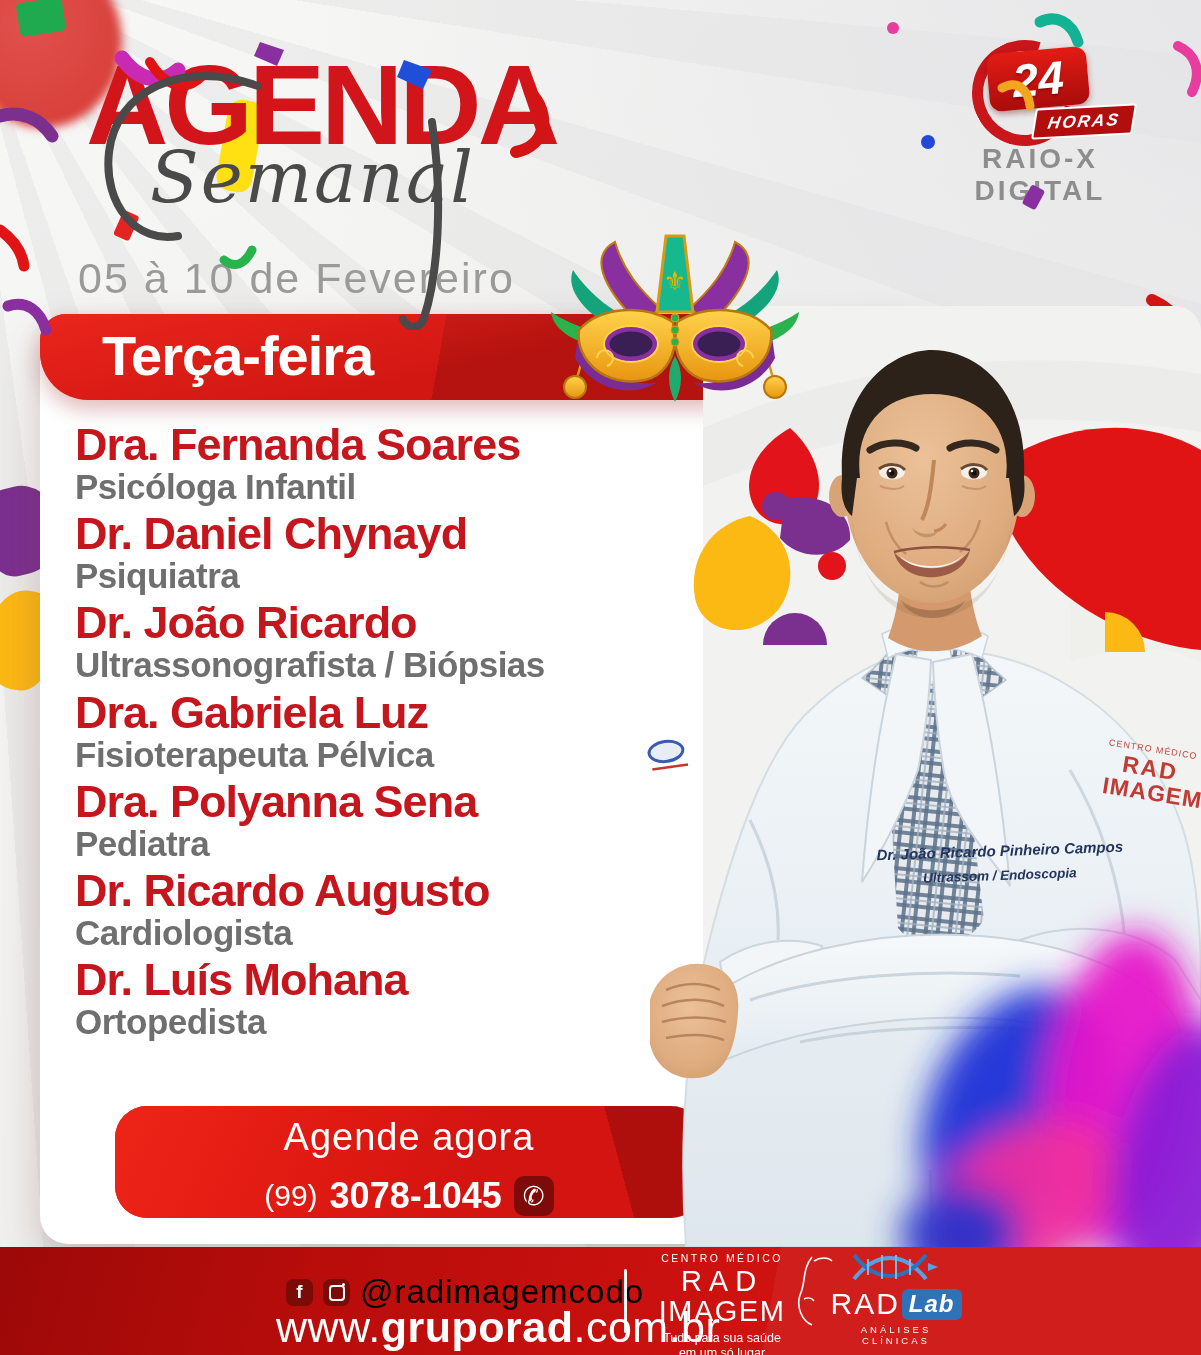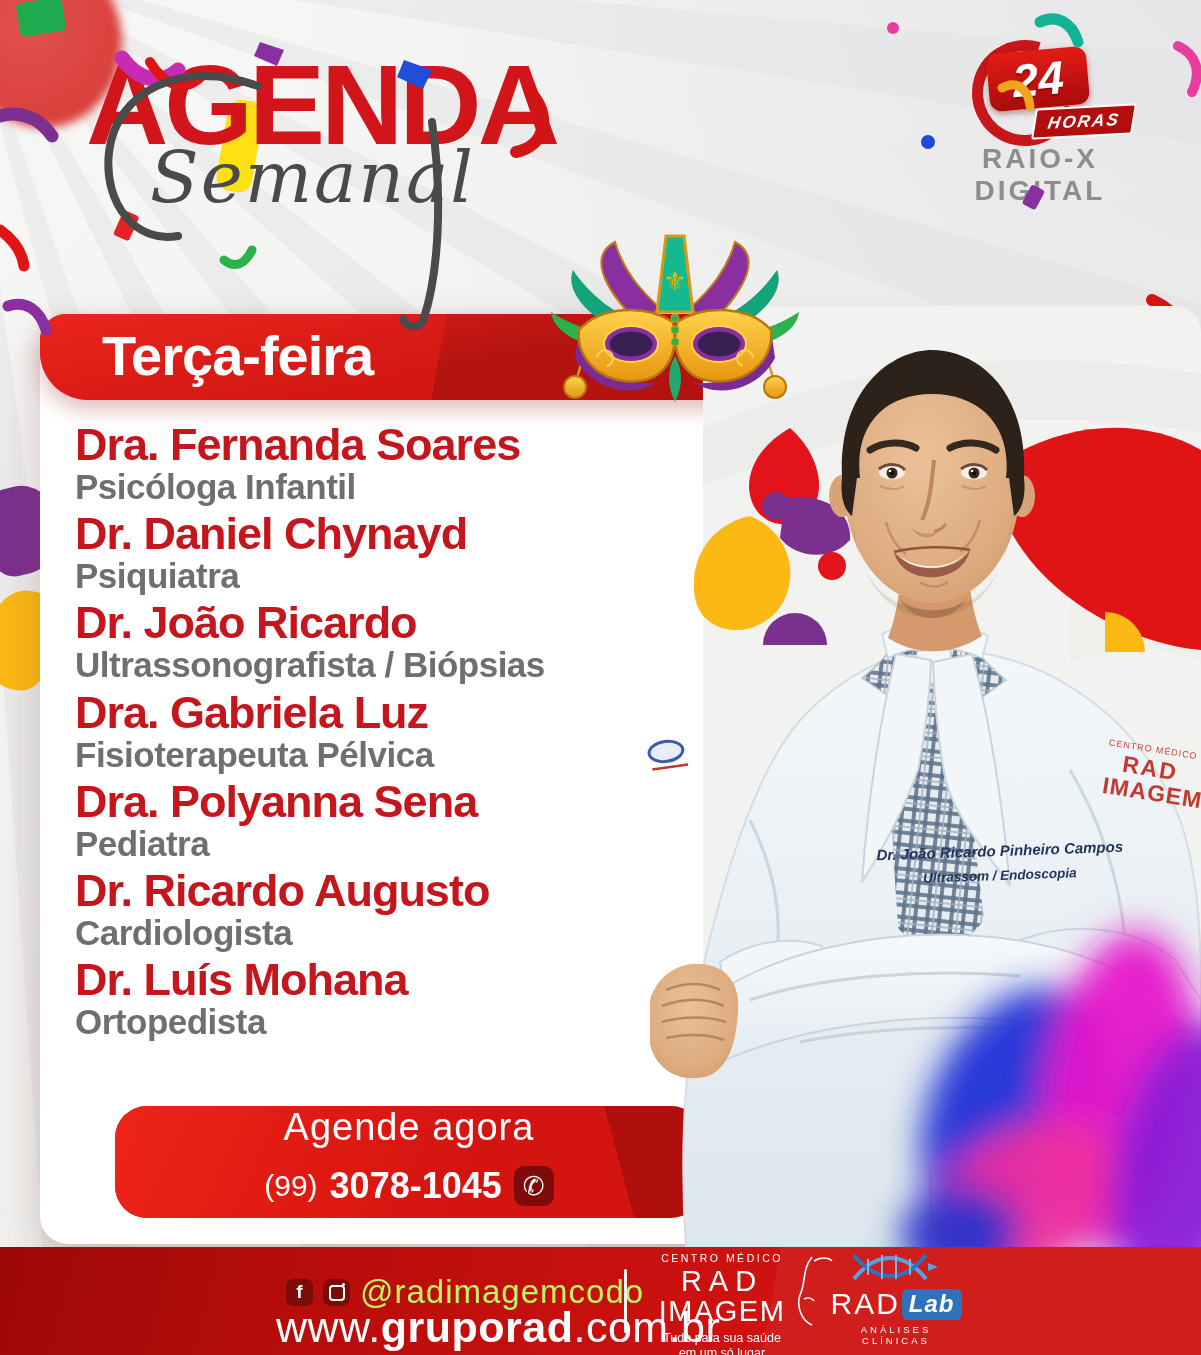--- a/index.html
+++ b/index.html
@@ -33,34 +33,34 @@
   .day-banner::before{content:'';position:absolute;inset:0;background:linear-gradient(168deg,#ea251d 0%,rgba(234,37,29,0) 60%),linear-gradient(100deg,rgba(255,255,255,0) 55%,rgba(110,8,8,.30) 55%);}
   .day-banner span{position:relative;display:block;padding-left:62px;line-height:84px;color:#fff;font-size:56px;font-weight:800;letter-spacing:-1px;}
   
   .doctors{left:75px;top:422px;width:590px;z-index:3;}
   .doc{margin-bottom:5px;}
   .doc-name{font-size:45px;font-weight:800;color:#c4161c;line-height:1.0;letter-spacing:-1px;}
   .doc-spec{font-size:35px;font-weight:700;color:#6f6f6f;line-height:1.12;letter-spacing:-0.5px;}
   
   .cta{left:115px;top:1106px;width:588px;height:112px;border-radius:32px;background:#d31411;z-index:3;overflow:hidden;}
   .cta::before{content:'';position:absolute;inset:0;background:linear-gradient(115deg,#ee2418 0%,#e01a12 35%,rgba(224,26,18,0) 62%),linear-gradient(255deg,rgba(90,5,5,.30) 0 16%,rgba(0,0,0,0) 16%);}
-  .cta-label{position:relative;text-align:center;color:#fff;font-size:38px;font-weight:300;letter-spacing:1px;}
+  .cta-label{position:relative;text-align:center;margin-top:10px;color:#fff;font-size:38px;font-weight:300;letter-spacing:1px;}
   .cta-row{position:relative;display:flex;align-items:center;justify-content:center;gap:12px;margin-top:16px;}
   .cta-area{color:#fff;font-size:30px;font-weight:300;}
   .cta-phone{color:#fff;font-size:36px;font-weight:800;letter-spacing:0px;}
   .wa-icon{width:40px;height:40px;border-radius:10px;background:#7f0a0a;display:flex;align-items:center;justify-content:center;color:#fff;font-size:26px;}
   
   .footer{left:0;top:1247px;width:1201px;height:108px;background:#ce1210;z-index:8;}
   .footer::before{content:'';position:absolute;inset:0;background:linear-gradient(104deg,#9c0908 0%,#b90d0b 28%,rgba(185,13,11,0) 62%),linear-gradient(100deg,rgba(255,255,255,0) 64%,rgba(255,255,255,0.05) 64%);}
   .social-row{position:absolute;left:286px;top:26px;display:flex;align-items:center;gap:10px;}
   .fb-icon{width:27px;height:27px;border-radius:7px;background:#7c0b08;color:#fff;font-weight:700;font-size:19px;display:flex;align-items:center;justify-content:center;}
   .ig-icon{width:27px;height:27px;border-radius:8px;background:#7c0b08;position:relative;}
   .ig-icon::before{content:'';position:absolute;left:6px;top:6px;width:12px;height:12px;border:2px solid #fff;border-radius:4px;}
   .ig-icon::after{content:'';position:absolute;right:5px;top:4px;width:3px;height:3px;border-radius:50%;background:#fff;}
-  .social-handle{color:#bef264;font-size:33px;font-weight:300;letter-spacing:1px;}
+  .social-handle{color:#000000;font-size:33px;font-weight:300;letter-spacing:1px;}
   .website-row{position:absolute;left:256px;top:56px;color:#fff;font-size:43px;font-weight:300;letter-spacing:0.5px;margin-left:20px;}
   .website-row b{font-weight:800;}
   .footer-divider{position:absolute;left:624px;top:22px;width:3px;height:64px;background:#fff;opacity:.95;border-radius:2px;}
   .radimagem{position:absolute;left:652px;top:6px;width:140px;text-align:center;color:#fff;line-height:1;}
   .ri-top{font-size:10.5px;letter-spacing:2.5px;font-weight:400;margin-bottom:3px;}
   .ri-rad{font-size:29px;letter-spacing:7px;font-weight:400;}
   .ri-imagem{font-size:29px;letter-spacing:1.5px;font-weight:400;margin-top:1px;}
   .ri-tag{font-size:12.5px;line-height:1.2;margin-top:5px;font-weight:400;}
   .face-sketch{position:absolute;left:790px;top:6px;}
   .radlab{position:absolute;left:826px;top:2px;width:140px;text-align:center;color:#fff;}
@@ -108,20 +108,21 @@
     </g>
   </svg>
 
   <div class="abs g-confetti"></div>
   <div class="abs agenda-title">AGENDA</div>
   <svg class="abs swash-svg" width="520" height="300" viewBox="0 0 520 300">
     <path d="M228,56 C150,28 86,62 79,122 C73,176 108,214 148,206" fill="none" stroke="#4a4a4a" stroke-width="8" stroke-linecap="round"></path>
     <path d="M402,92 C412,160 410,238 394,288 C390,300 377,299 373,289" fill="none" stroke="#4a4a4a" stroke-width="8" stroke-linecap="round"></path>
   </svg>
   <div class="abs agenda-script">Semanal</div>
+  <div class="abs date-range">05 à 10 de Fevereiro</div>
 
   <div class="abs badge24">
     <div class="ring"></div>
     <div class="plate">
         <span>24</span>
       </div>
     <div class="horas">
         <span>HORAS</span>
       </div>
   </div>

